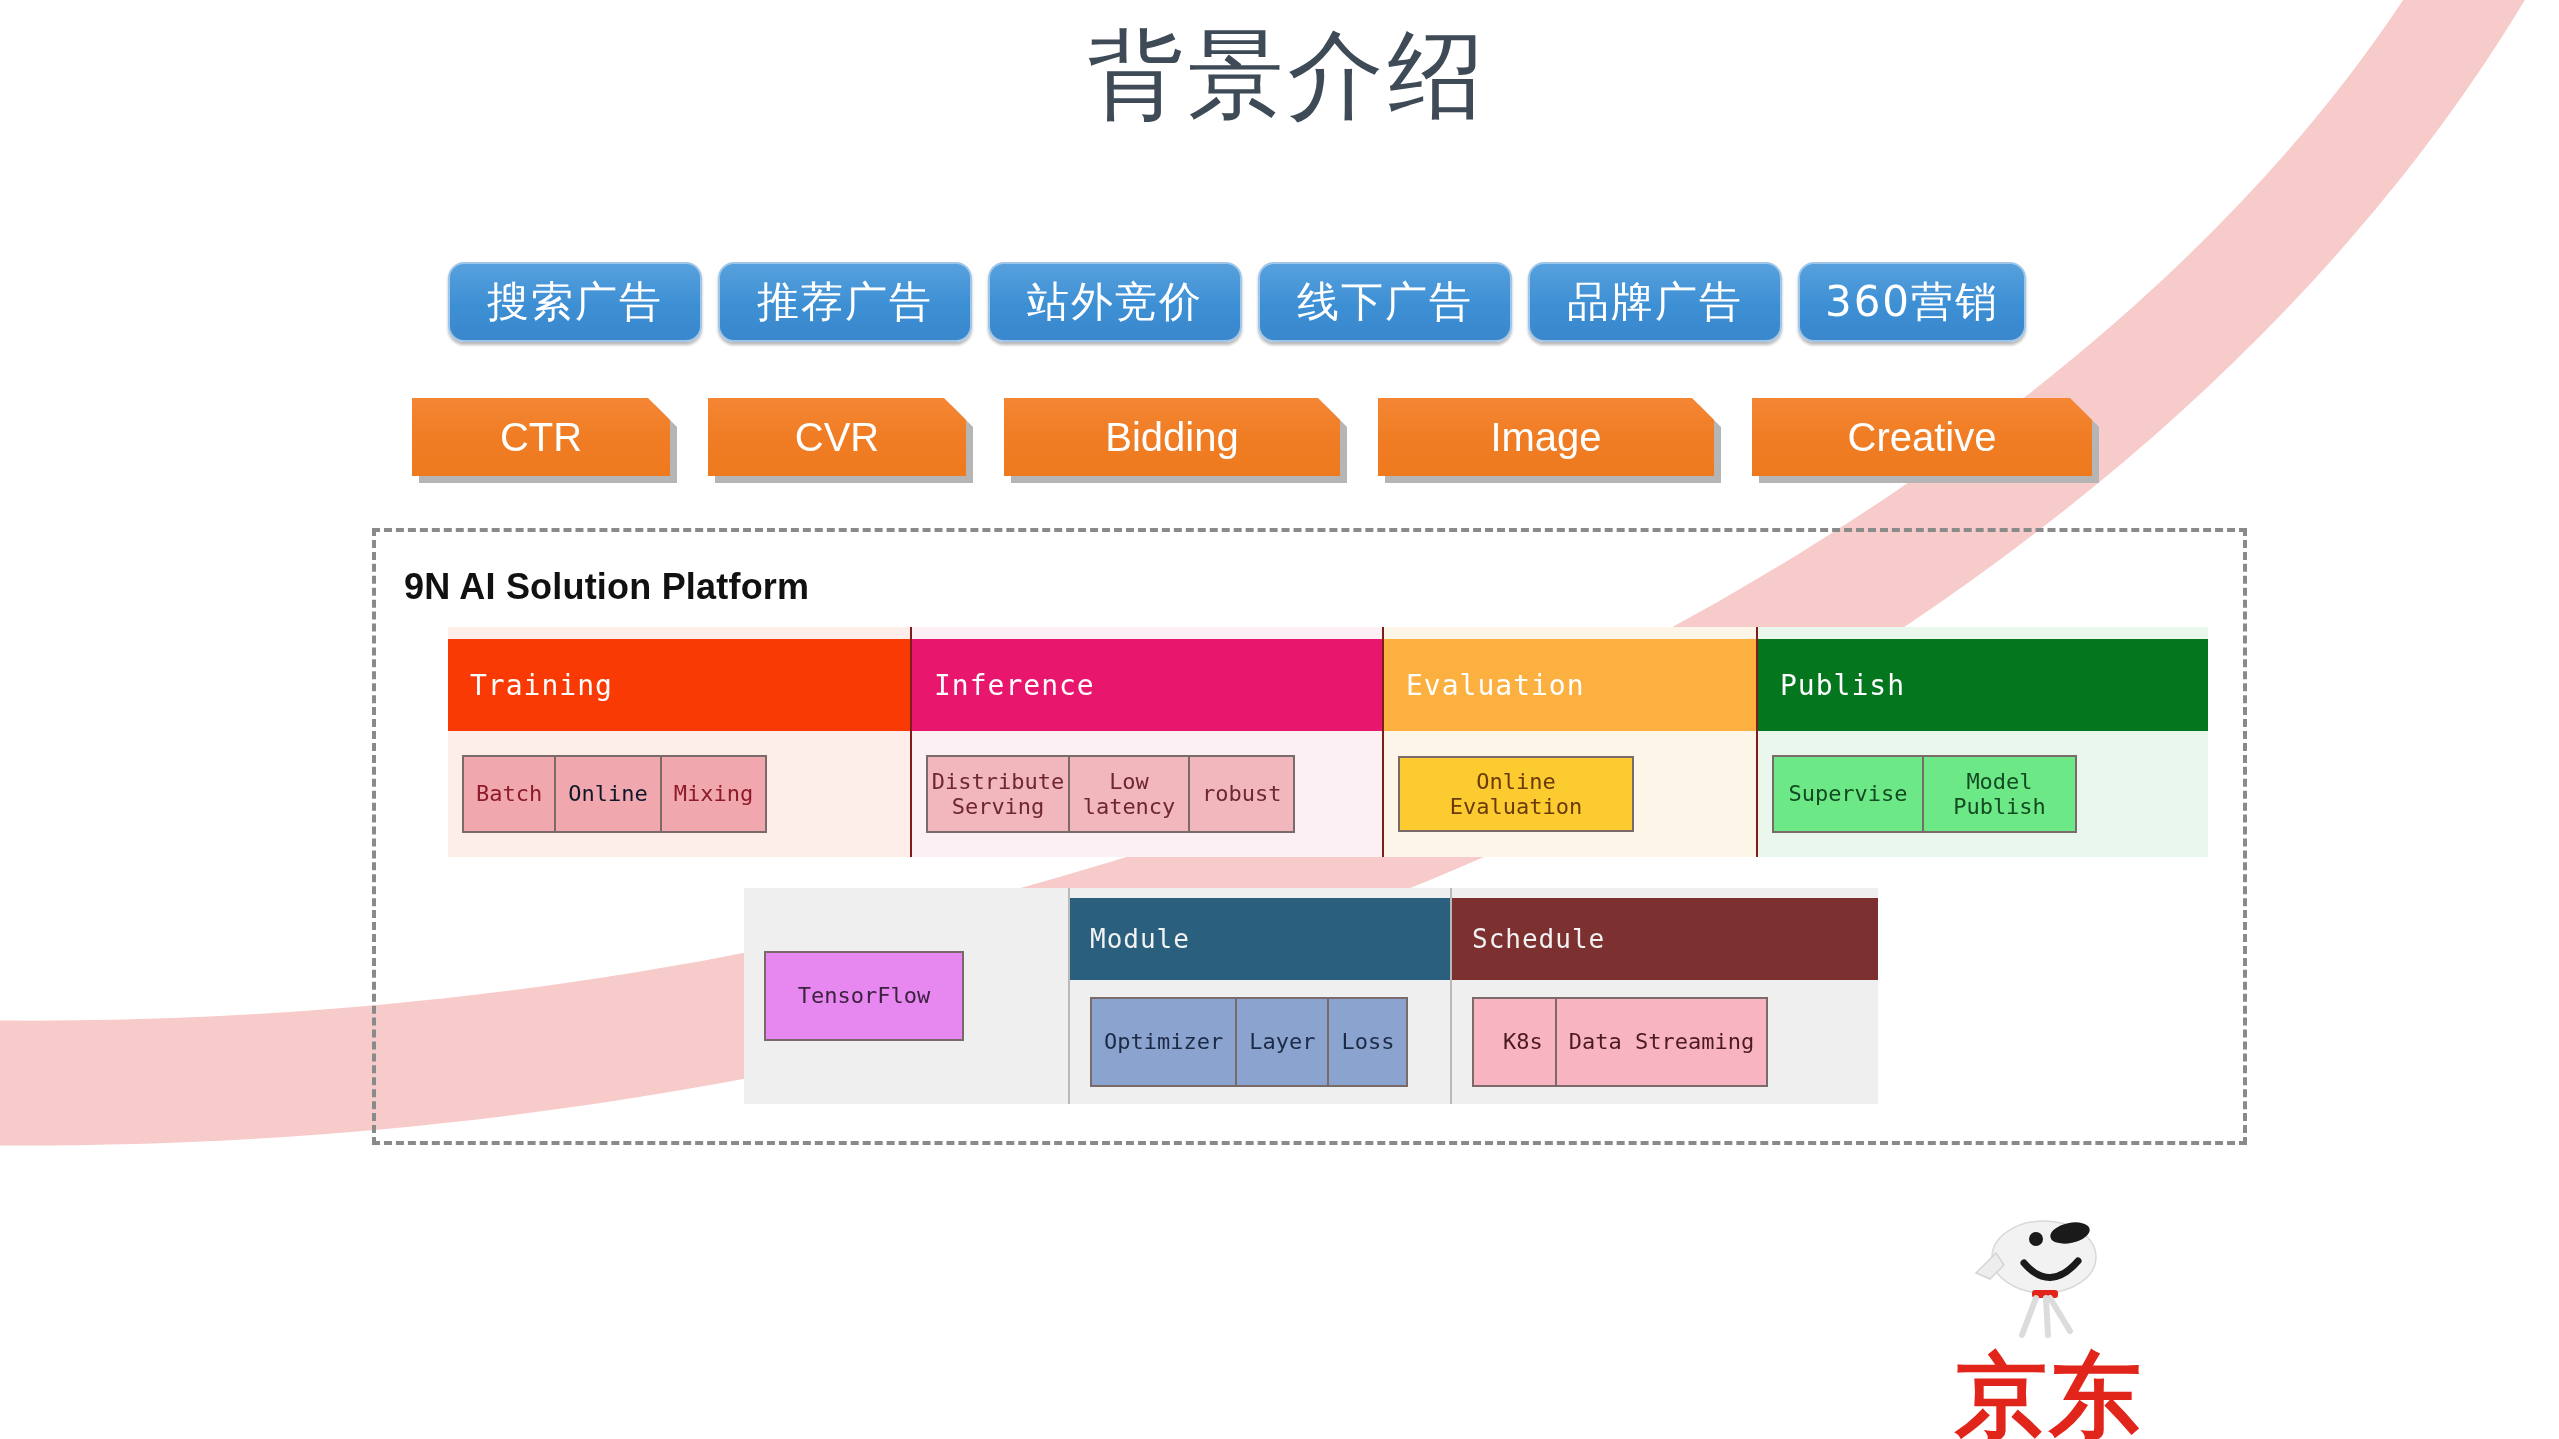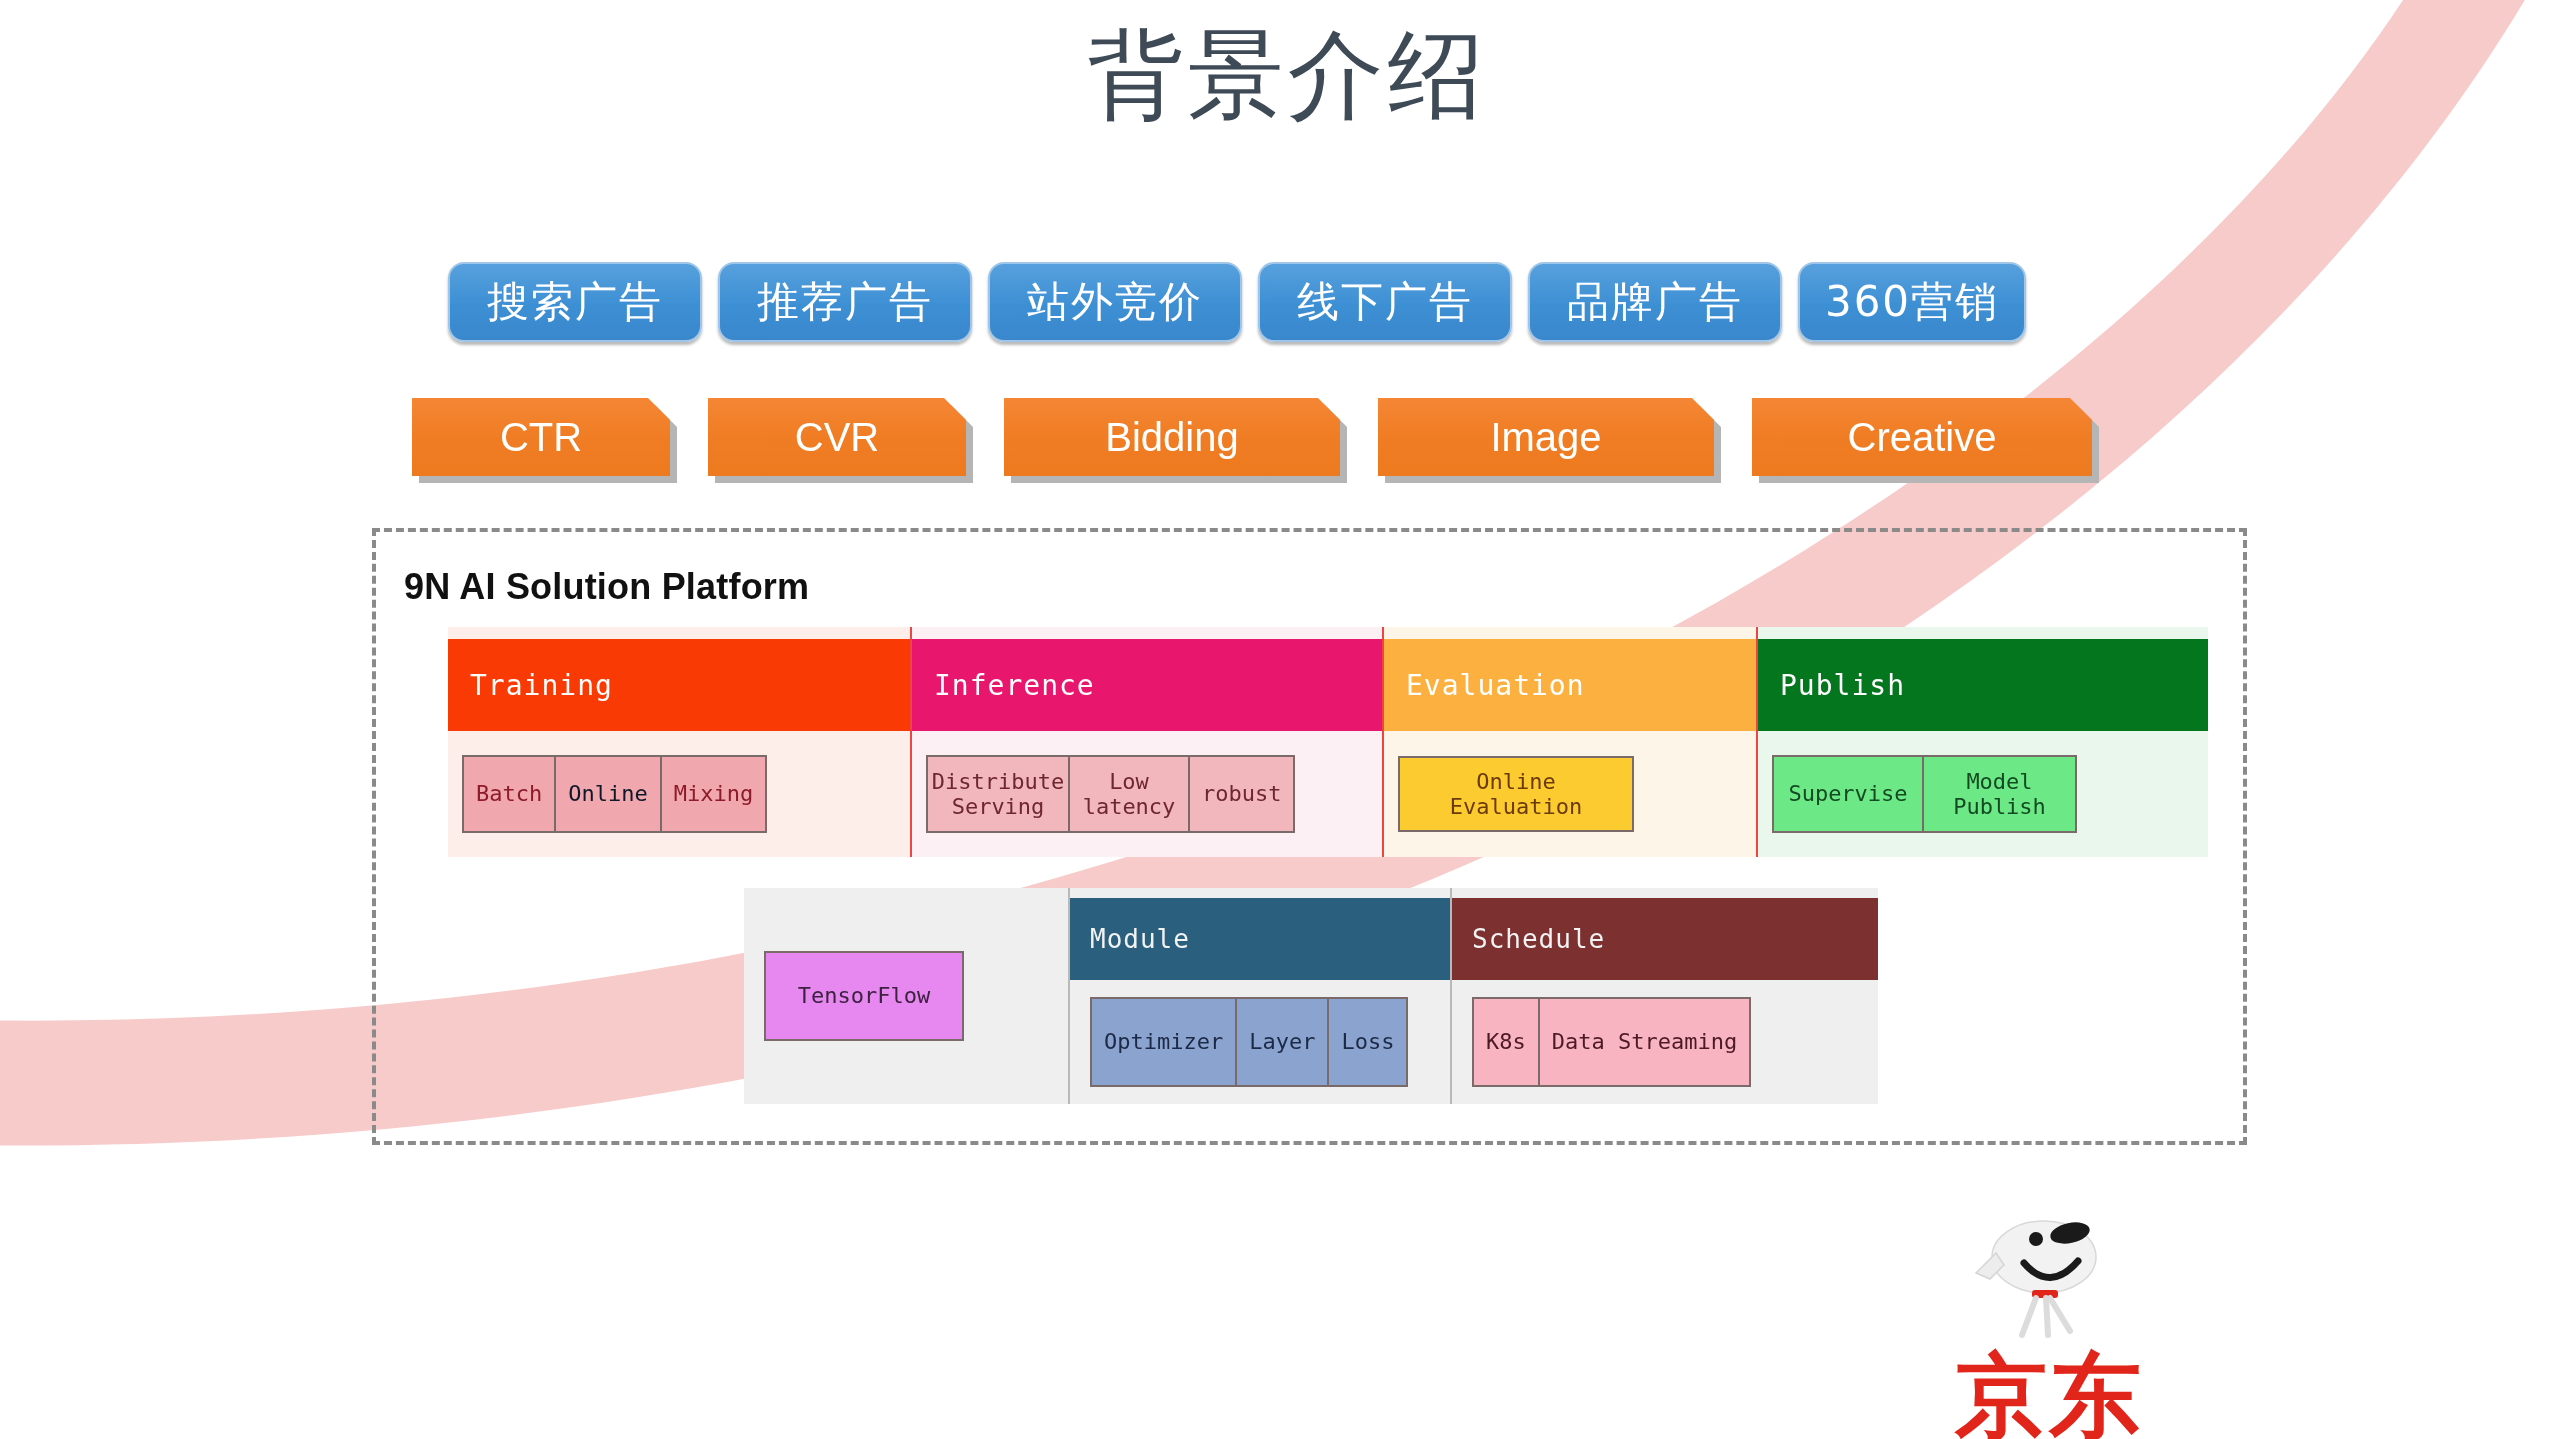--- a/index.html
+++ b/index.html
@@ -84,21 +84,21 @@
     font-family:"Liberation Sans",sans-serif;
     letter-spacing:.2px;z-index:5;
   }
 
   
   #upper-grid{
     position:absolute;left:448px;top:627px;
     width:1760px;height:230px;
     display:flex;z-index:4;
   }
-  .ucol{display:flex;flex-direction:column;box-sizing:border-box;border-right:2px solid #ef4444;}
+  .ucol{display:flex;flex-direction:column;box-sizing:border-box;border-right:2px solid #7f1d1d;}
   .ucol:last-child{border-right:none;}
   .ucol-head{
     height:92px;
     display:flex;align-items:center;
     padding-left:22px;box-sizing:border-box;
     color:#ffffff;font-size:28px;
     font-family:"DejaVu Sans Mono","Liberation Mono",monospace;
     letter-spacing:1px;
     margin-top:12px;
   }
@@ -264,21 +264,21 @@
           <div class="chip" style="color: rgb(29, 42, 69); min-height: 86px;">Optimizer</div>
           <div class="chip" style="color: rgb(29, 42, 69); min-height: 86px;">Layer</div>
           <div class="chip" style="color: rgb(29, 42, 69); min-height: 86px;">Loss</div>
         </div>
       </div>
     </div>
     <div class="lcol" style="width: 426px; background: rgb(239, 239, 239);">
       <div class="lcol-head" style="background: rgb(124, 48, 48);">Schedule</div>
       <div class="lcol-body">
         <div class="chips" style="background: rgb(248, 180, 192);">
-          <div class="chip" style="color: rgb(77, 26, 36); min-height: 86px;">K8s</div>
+          <div class="chip" style="color: rgb(77, 26, 36); min-height: 86px; margin-left: 17px;">K8s</div>
           <div class="chip" style="color: rgb(77, 26, 36); min-height: 86px;">Data Streaming</div>
         </div>
       </div>
     </div>
   </div>
 
 <div id="jd-logo">
   <svg width="150" height="150" viewBox="0 0 150 150">
     <ellipse cx="70" cy="62" rx="52" ry="36" fill="#f2f2f2" stroke="#d8d8d8" stroke-width="1.5"></ellipse>
     <path d="M22 58 L2 78 L16 84 L30 70 Z" fill="#ededed" stroke="#d5d5d5" stroke-width="1.5"></path>

